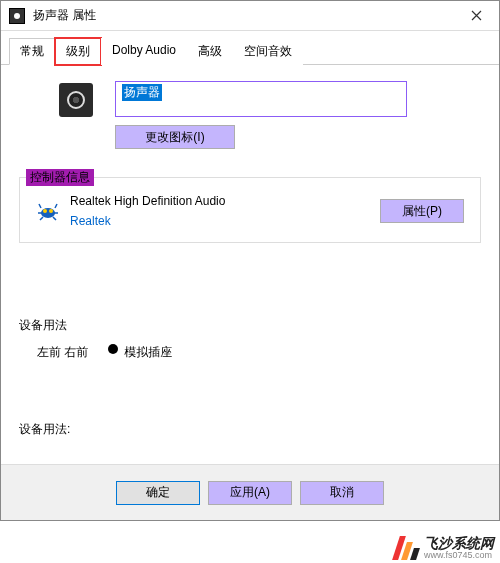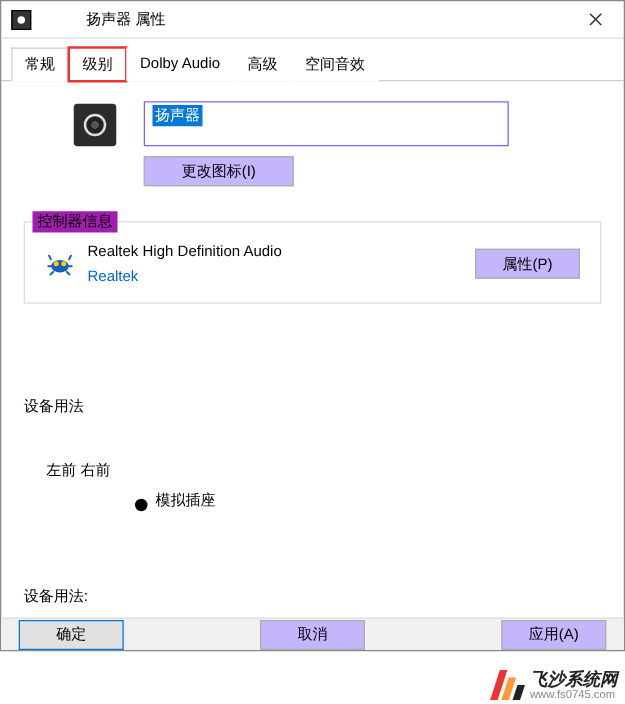--- a/index.html
+++ b/index.html
@@ -19,21 +19,20 @@
     background: #fff;
     display: flex;
     flex-direction: column;
   }
   .titlebar {
     height: 30px;
     display: flex;
     align-items: center;
     padding: 0 0 0 8px;
     border-bottom: 1px solid #ddd;
-    gap: 36px;
   }
   .tb-icon {
     width: 16px; height: 16px;
     background: #333;
     border: 1px solid #000;
     margin-right: 8px;
     position: relative;
   }
   .tb-icon::after {
     content:'';
@@ -180,23 +179,23 @@
     flex: 1;
     height: 22px;
     border: 1px solid #adadad;
     padding: 0 6px;
     font-size: 12px;
     font-family: inherit;
     background: #fff;
   }
   .footer {
     border-top: 1px solid #ddd;
-    height: 44px;
-    display: flex;
-    justify-content: space-between;
+    height: 56px;
+    display: flex;
+    justify-content: center;
     align-items: center;
     gap: 8px;
     padding: 0 14px;
     background: #f0f0f0;
   }
   .footer .btn { min-width: 84px; }
   .btn.primary { border: 1px solid #0078d7; background: #e1e1e1; }
   .watermark {
     position: absolute;
     right: 6px;
@@ -276,37 +275,37 @@
         <button class="btn" style="min-width:84px">属性(P)</button>
       </div>
     </div>
 
     <div class="spacer-sec"></div>
 
     <div>
       <div class="jack-label">设备用法</div>
       <div class="jack-row">
         <span>左前 右前</span>
-        <span style="display:flex;align-items:flex-end;margin-top:48px;">
+        <span style="display:flex;align-items:flex-start;">
           <span class="dot"></span>
           <span>模拟插座</span>
         </span>
       </div>
     </div>
 
     <div class="usage-row">
       <span>设备用法:</span>
     </div>
 
   </div>
 
   <div class="footer">
     <button class="btn primary">确定</button>
+    <button class="btn">应用(A)</button>
     <button class="btn">取消</button>
-    <button class="btn">应用(A)</button>
   </div>
 </div>
 
 <div class="watermark">
   <span class="wm-logo">
     <span class="wm-bar wm-b1"></span>
     <span class="wm-bar wm-b2"></span>
     <span class="wm-bar wm-b3"></span>
   </span>
   <span class="wm-text">

